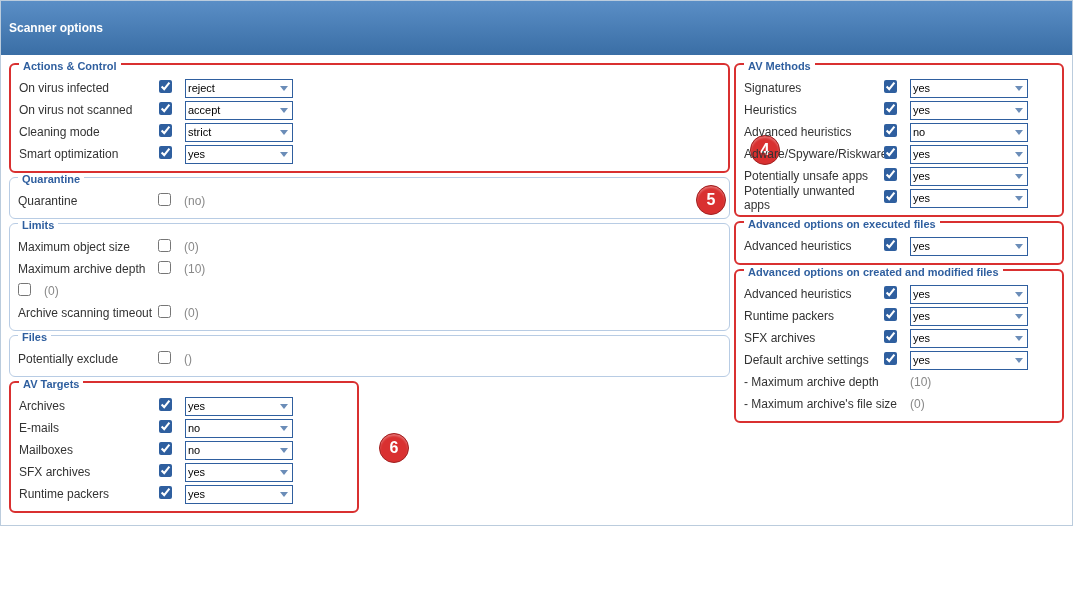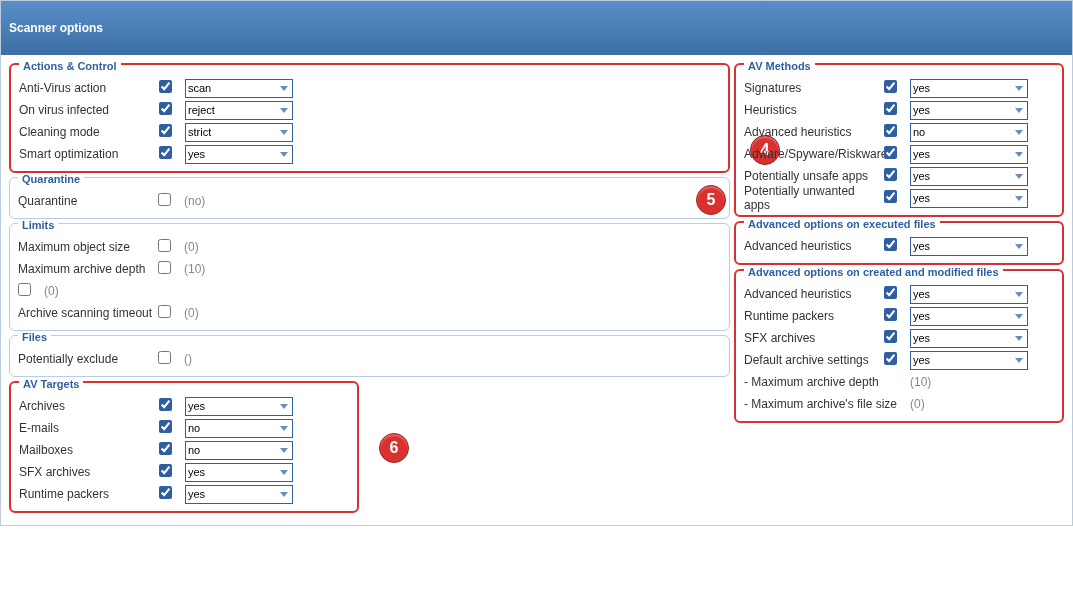--- a/index.html
+++ b/index.html
@@ -31,28 +31,28 @@
 <div class="panel">
   <div class="panel-header">Scanner options</div>
   <div class="panel-body">
     <div class="col-left">
 
       <div class="fieldset highlight" style="position:relative;">
         <span class="legend">Actions &amp; Control</span>
         <div class="badge" style="right:-52px; top:70px;">4</div>
         <div class="rows-wrap" id="actions-rows">
             <div class="row">
-              <div class="label">Anti-Virus action</div>
-              <div class="chk"><input type="checkbox" checked="" style=""></div>
-              <div class="sel"><select><option>scan</option></select></div>
-            </div>
-            <div class="row">
               <div class="label">On virus infected</div>
               <div class="chk"><input type="checkbox" checked="" style=""></div>
               <div class="sel"><select><option>reject</option></select></div>
+            </div>
+            <div class="row">
+              <div class="label">On virus not scanned</div>
+              <div class="chk"><input type="checkbox" checked="" style=""></div>
+              <div class="sel"><select><option>accept</option></select></div>
             </div>
             <div class="row">
               <div class="label">Cleaning mode</div>
               <div class="chk"><input type="checkbox" checked="" style=""></div>
               <div class="sel"><select><option>strict</option></select></div>
             </div>
             <div class="row">
               <div class="label">Smart optimization</div>
               <div class="chk"><input type="checkbox" checked="" style=""></div>
               <div class="sel"><select><option>yes</option></select></div>

